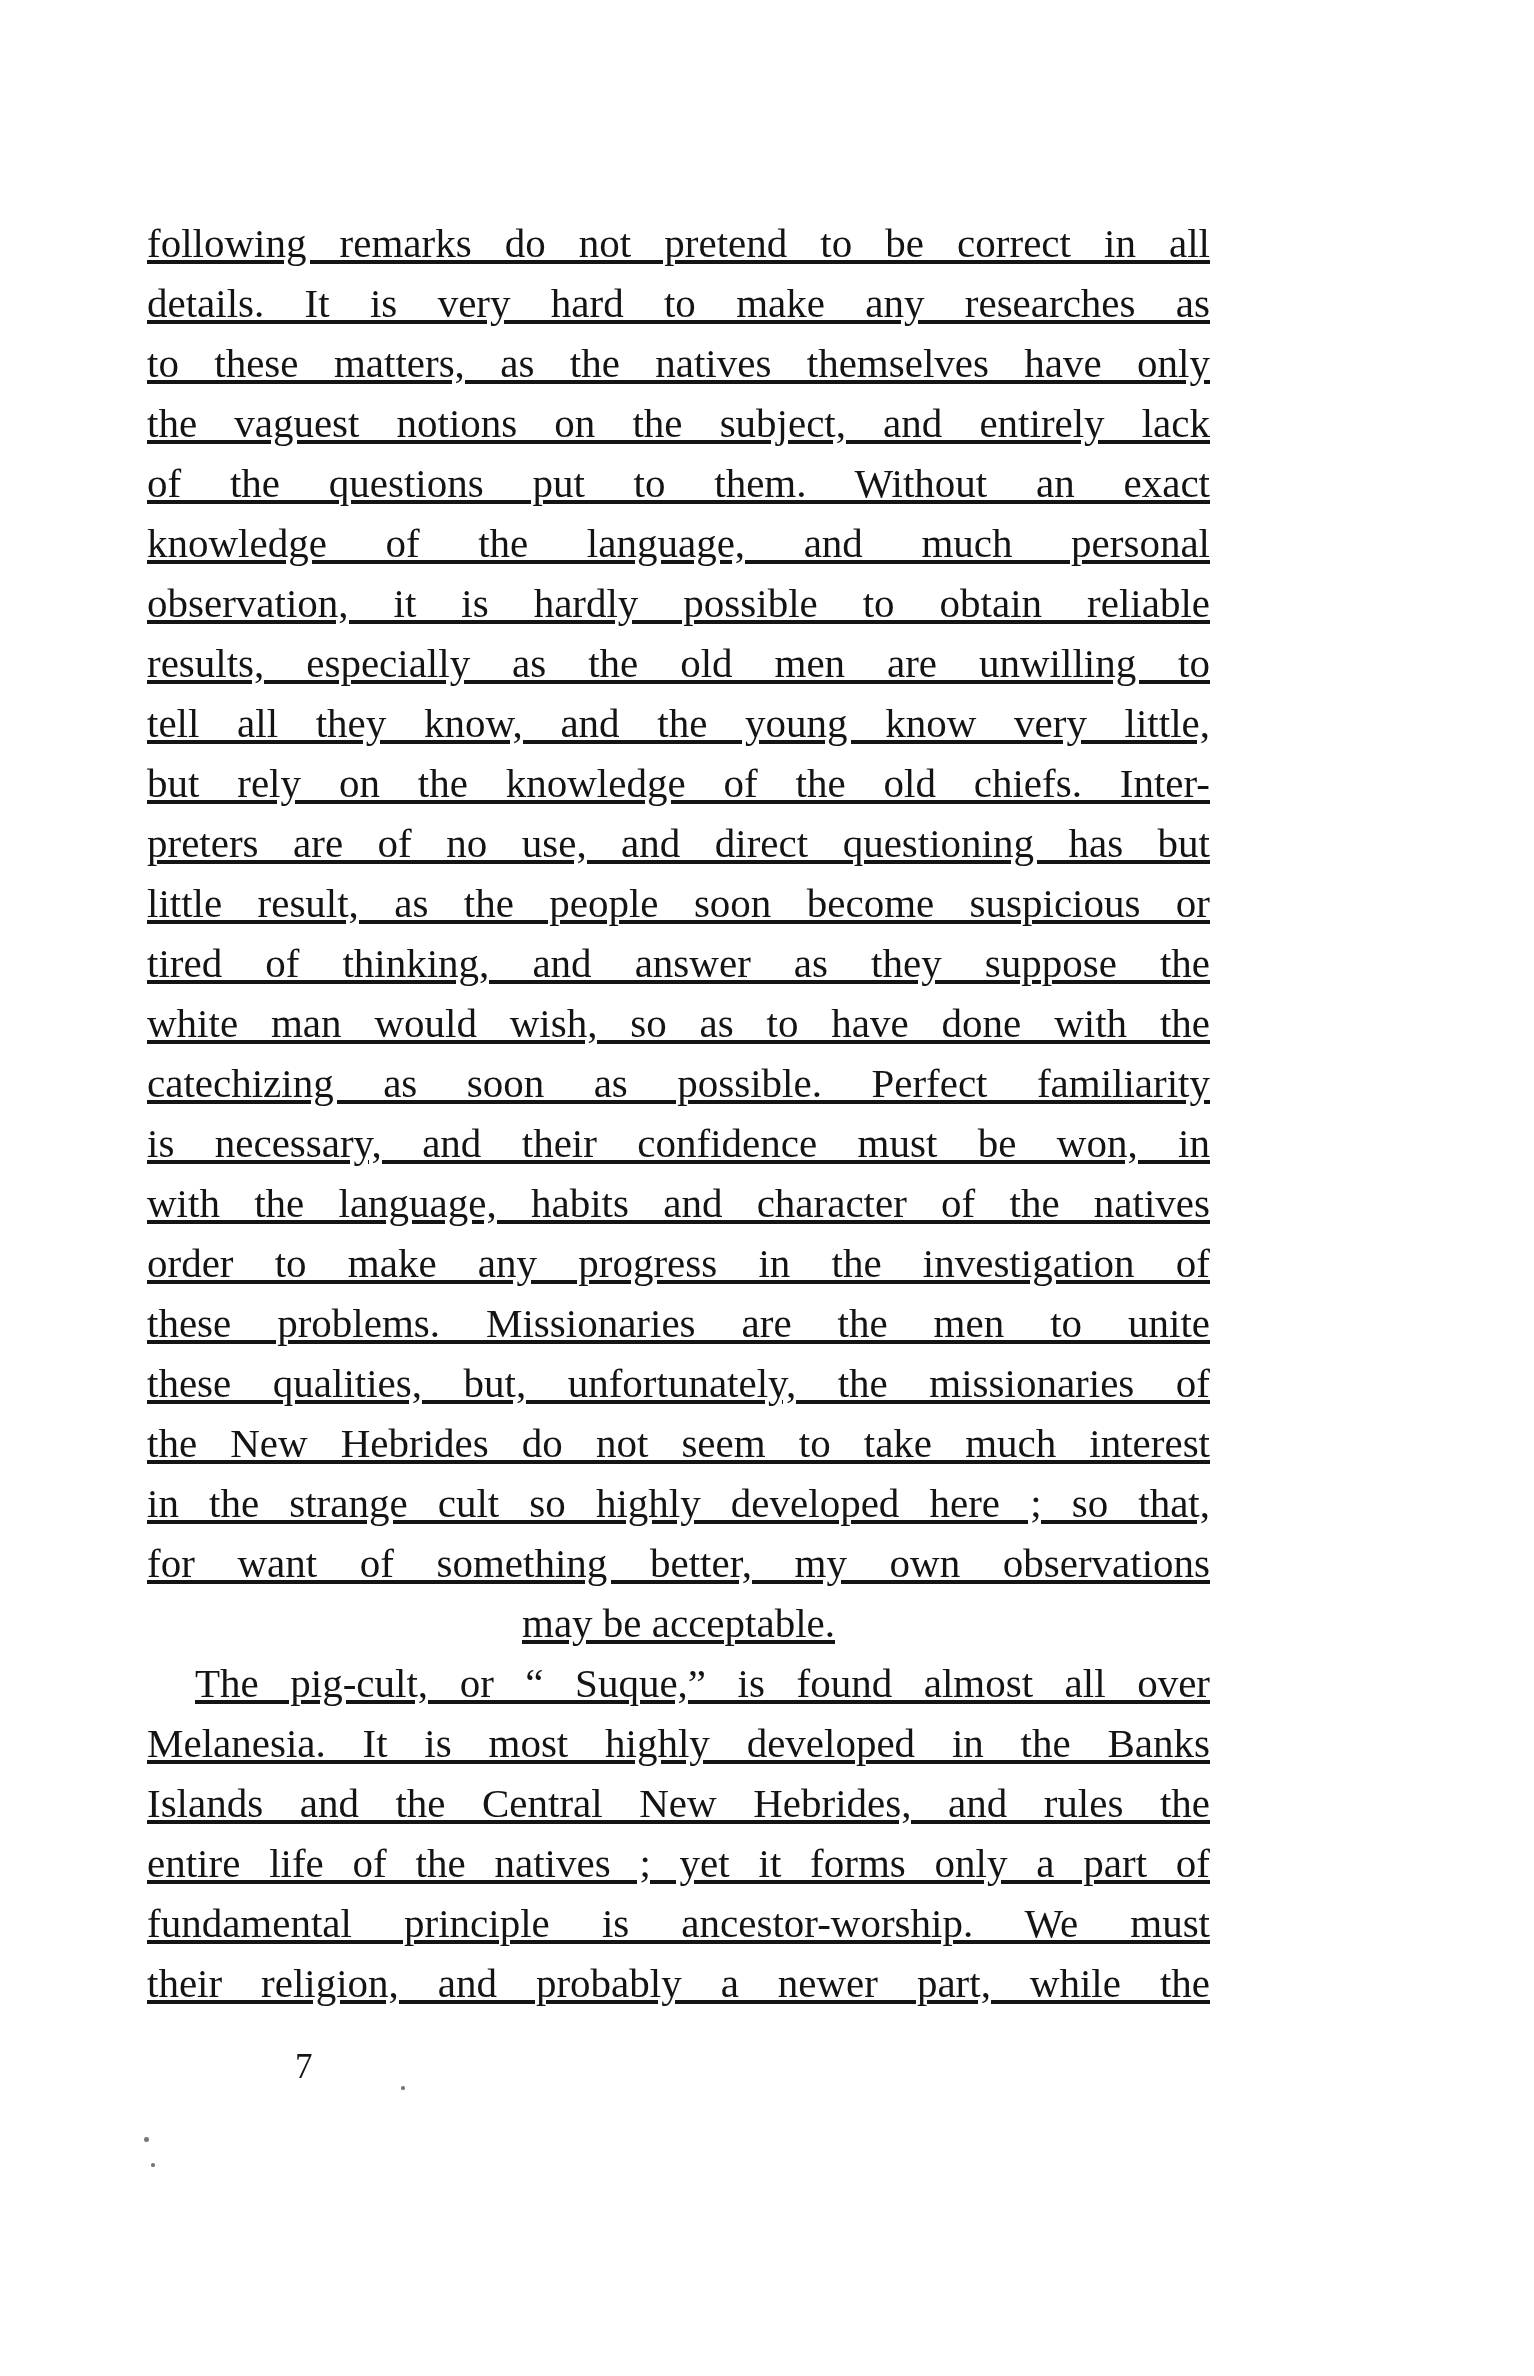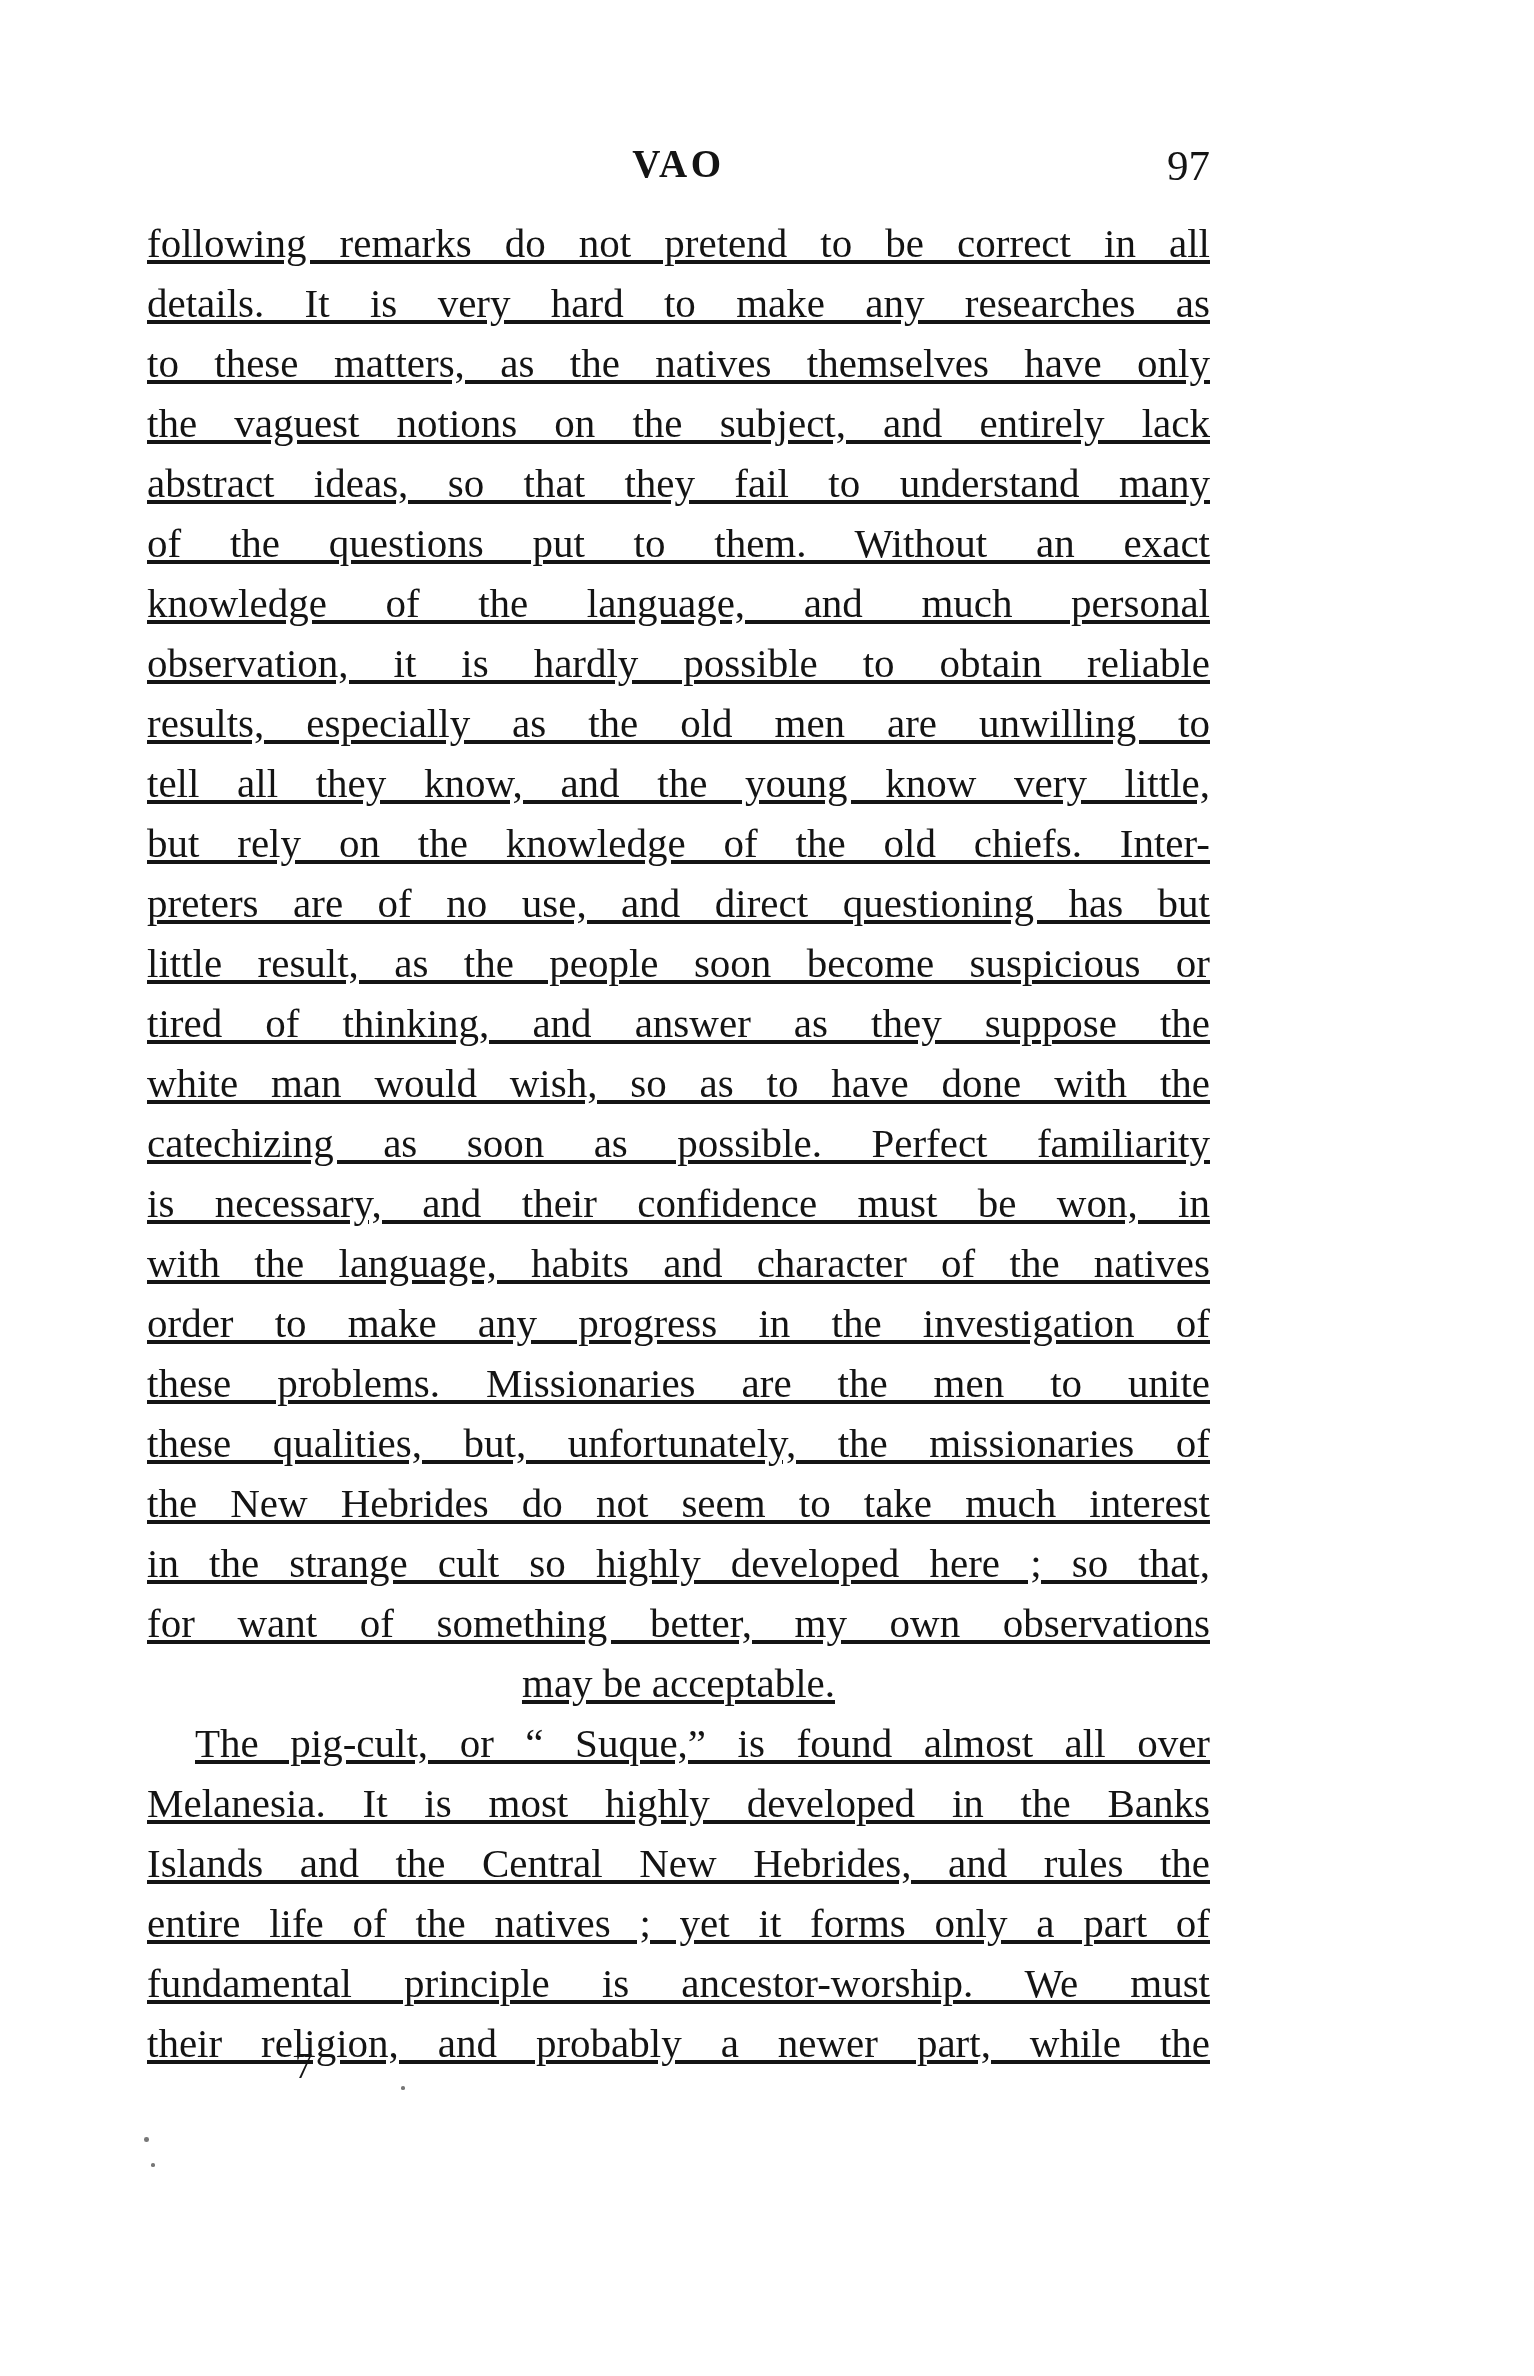--- a/index.html
+++ b/index.html
@@ -69,31 +69,26 @@
   }
   .speck.s1 { left: 144px; top: 2137px; width: 4.7px; height: 4.7px; }
   .speck.s2 { left: 151px; top: 2163px; width: 3.7px; height: 3.7px; }
   .speck.s3 { left: 401px; top: 2086px; width: 3.7px; height: 3.7px; }
 </style>
 </head>
 <body>
 
 <div class="page">
 
-  <div class="header">
-    <span class="running-title">VAO</span>
-    <span class="page-number">97</span>
-  </div>
 
   <div class="body-text">
     <div class="line j">following remarks do not pretend to be correct in all</div>
     <div class="line j">details. It is very hard to make any researches as</div>
     <div class="line j">to these matters, as the natives themselves have only</div>
     <div class="line j">the vaguest notions on the subject, and entirely lack</div>
-    <div class="line j">abstract ideas, so that they fail to understand many</div>
     <div class="line j">of the questions put to them. Without an exact</div>
     <div class="line j">knowledge of the language, and much personal</div>
     <div class="line j">observation, it is hardly possible to obtain reliable</div>
     <div class="line j">results, especially as the old men are unwilling to</div>
     <div class="line j">tell all they know, and the young know very little,</div>
     <div class="line j">but rely on the knowledge of the old chiefs. Inter-</div>
     <div class="line j">preters are of no use, and direct questioning has but</div>
     <div class="line j">little result, as the people soon become suspicious or</div>
     <div class="line j">tired of thinking, and answer as they suppose the</div>
     <div class="line j">white man would wish, so as to have done with the</div>

